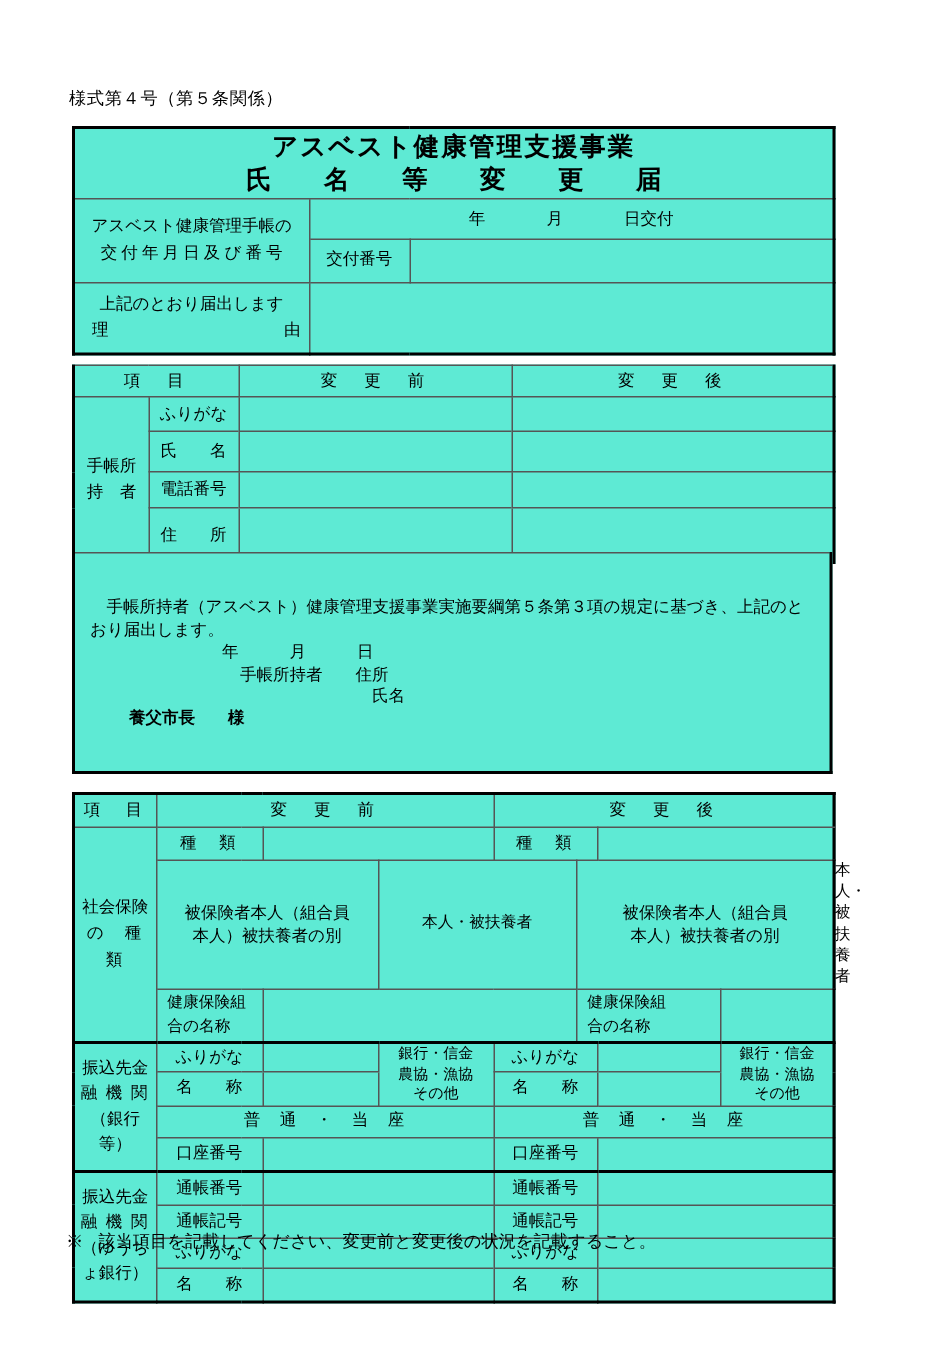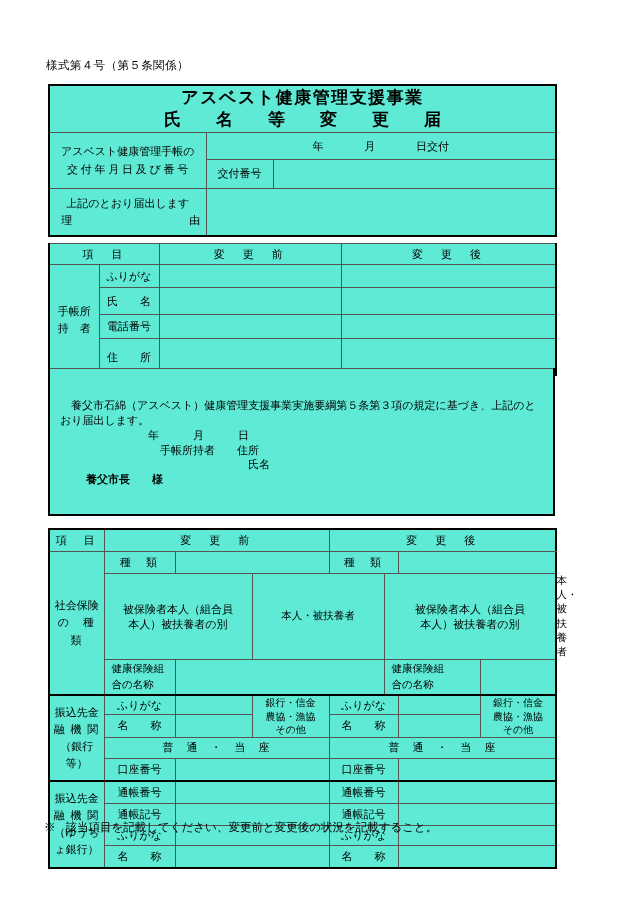--- a/index.html
+++ b/index.html
@@ -241,21 +241,21 @@
         <td class="pad-l"></td>
         <td class="pad-l"></td>
       </tr>
     </tbody>
   </table>
 
   <table class="frame" style="left:48px; top:368px; width:507px; border:2px solid #000; border-top:1px solid #555;">
     <tbody>
       <tr>
         <td class="decl" style="height:135px; border:none;">
-          <p>養父市石綿（アスベスト）健康管理支援事業実施要綱第５条第３項の規定に基づき、上記のとおり届出します。</p>
+          <p>手帳所持者（アスベスト）健康管理支援事業実施要綱第５条第３項の規定に基づき、上記のとおり届出します。</p>
           <p class="sig sig-date">
             <span class="g1">年</span><span class="g2">月</span><span>日</span>
           </p>
           <p class="sig sig-row">
             <span class="who">手帳所持者</span><span>住所</span>
           </p>
           <p class="sig sig-name">
             <span>氏名</span>
           </p>
           <p class="sig sig-mayor">

